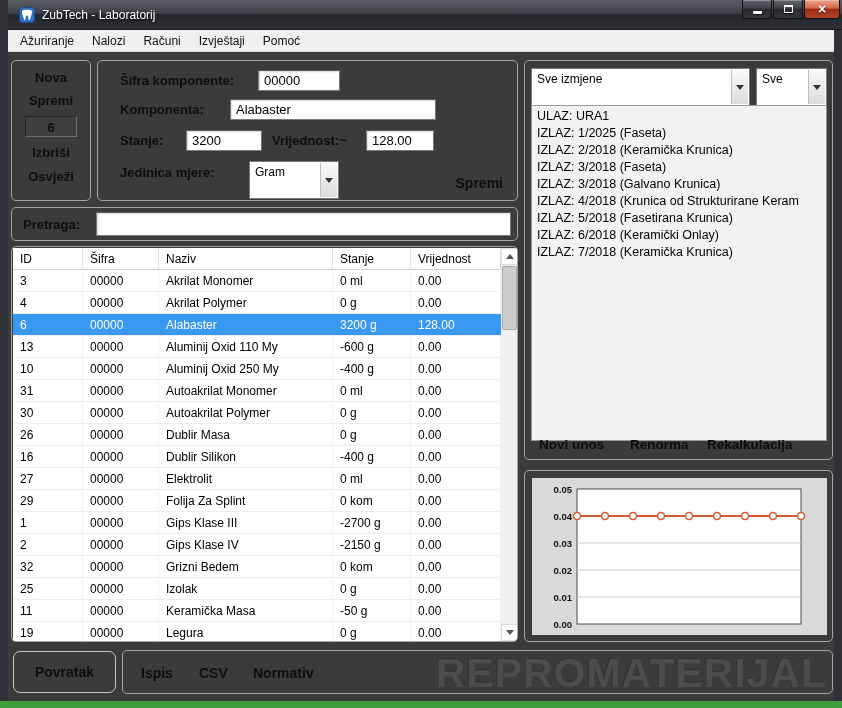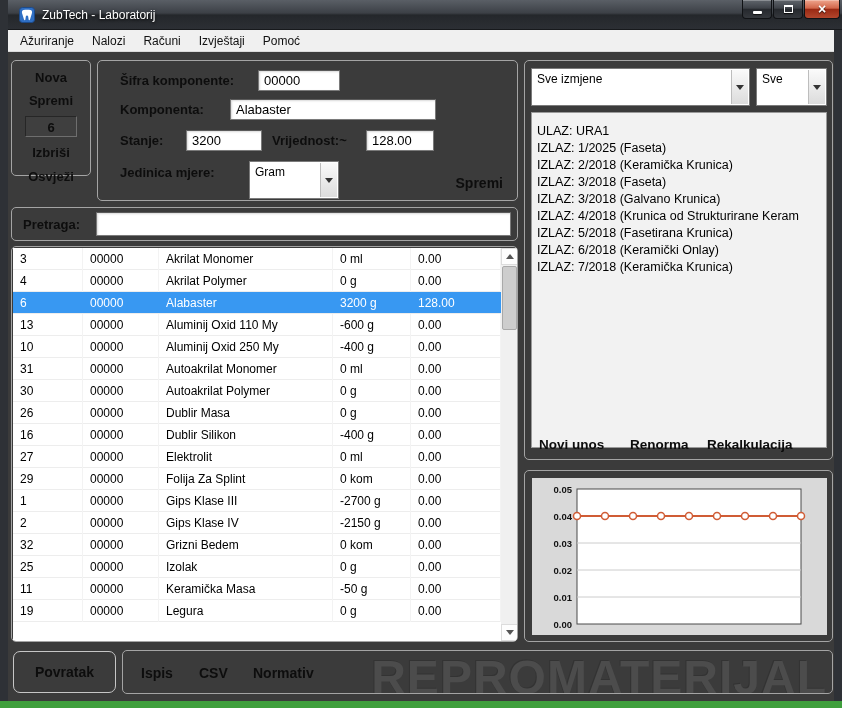--- a/index.html
+++ b/index.html
@@ -30,21 +30,21 @@
     text-shadow:0 1px 1px rgba(0,0,0,.7);}
   
   .menubar{position:absolute;left:8px;top:30px;width:826px;height:22px;background:#f0f0f0;
     display:flex;align-items:stretch;padding-left:3px;border-bottom:1px solid #dadada;}
   .menu-item{padding:4px 9px 0;font-size:12px;color:#111;cursor:default;}
   
   .client{position:absolute;left:8px;top:52px;width:826px;height:649px;background:#3b3b3b;}
   .panel{position:absolute;border:1px solid #a4a4a4;border-radius:5px;}
   .blabel{font-weight:bold;font-size:13px;color:#0d0d0d;cursor:default;}
   
-  .actions-panel{left:11px;top:60px;width:80px;height:116px;}
+  .actions-panel{left:11px;top:60px;width:80px;height:141px;}
   .action-label{position:absolute;left:0;width:100%;text-align:center;font-weight:bold;
     font-size:13px;color:#0d0d0d;cursor:default;}
   .id-box{position:absolute;left:13px;top:55px;width:52px;height:21px;background:#3f3f3f;
     border:1px solid;border-color:#262626 #6e6e6e #6e6e6e #262626;text-align:center;
     font-weight:bold;font-size:13px;color:#0d0d0d;padding-top:3px;}
   
   .form-panel{left:97px;top:60px;width:421px;height:141px;}
   .form-panel .blabel{position:absolute;}
   .tbox{position:absolute;height:21px;background:#fff;border:1px solid #7a7a7a;
     border-top-color:#5a5a5a;font:13px "Liberation Sans",sans-serif;padding:1px 5px;color:#000;
@@ -78,34 +78,34 @@
     border:1px solid #dcdcdc;display:flex;align-items:center;justify-content:center;}
   .sb-btn.up{top:0;} .sb-btn.down{bottom:0;}
   .tri-up{width:0;height:0;border-left:4px solid transparent;border-right:4px solid transparent;
     border-bottom:5px solid #555;}
   .tri-down{width:0;height:0;border-left:4px solid transparent;border-right:4px solid transparent;
     border-top:5px solid #555;}
   .sb-thumb{position:absolute;left:1px;top:18px;width:15px;height:64px;background:#cdcdcd;
     border:1px solid #a9a9a9;border-radius:2px;}
   
   .changes-panel{left:524px;top:60px;width:309px;height:400px;}
-  .changes-list{position:absolute;left:6px;top:51px;width:296px;height:336px;background:#f2f2f2;
-    border:1px solid #9a9a9a;overflow:hidden;padding:10px 0;}
+  .changes-list{position:absolute;left:6px;top:44px;width:296px;height:336px;background:#f2f2f2;
+    border:1px solid #9a9a9a;overflow:hidden;padding:2px 0;}
   .list-item{font-size:12.5px;color:#000;line-height:17px;padding-left:5px;white-space:nowrap;cursor:default;}
   .panel-btn{position:absolute;bottom:7px;font-weight:bold;font-size:13.5px;color:#0d0d0d;cursor:default;}
   
   .chart-panel{left:524px;top:470px;width:309px;height:172px;}
   .chart-bg{position:absolute;left:7px;top:7px;width:295px;height:157px;background:#d9d9d9;}
   
   .povratak-btn{position:absolute;left:13px;top:651px;width:103px;height:42px;
     border:1px solid #c6c6c6;border-radius:7px;display:flex;align-items:center;justify-content:center;
     font-weight:bold;font-size:14px;color:#0d0d0d;cursor:default;}
   .footer-panel{left:122px;top:650px;width:711px;height:44px;overflow:hidden;}
   .footer-label{position:absolute;top:14px;font-weight:bold;font-size:14px;color:#0d0d0d;cursor:default;}
-  .watermark{position:absolute;right:5px;top:-1px;font-size:48px;font-weight:bold;
+  .watermark{position:absolute;right:5px;top:-1px;font-size:41px;font-weight:bold;
     letter-spacing:1px;color:#4c4c4c;text-shadow:-1px -1px 0 #333;white-space:nowrap;cursor:default;}
   .green-strip{position:absolute;left:0;top:701px;width:842px;height:7px;background:#3f9f3c;}
 </style>
 </head>
 <body>
 
 <div>
 
   <div class="titlebar">
     <span class="app-icon">
@@ -165,20 +165,27 @@
     <span class="blabel form-spremi">Spremi</span>
   </div>
 
   <div class="panel search-panel">
     <span class="blabel">Pretraga:</span>
     <input class="tbox" value="" style="">
   </div>
 
   <div class="panel table-panel">
     <div class="table-area">
+      <div class="thead">
+          <div class="th c0">ID</div>
+          <div class="th c1">Šifra</div>
+          <div class="th c2">Naziv</div>
+          <div class="th c3">Stanje</div>
+          <div class="th c4">Vrijednost</div>
+        </div>
       <div class="tbody">
           <div class="trow">
             <div class="tcell c0">3</div>
             <div class="tcell c1">00000</div>
             <div class="tcell c2">Akrilat Monomer</div>
             <div class="tcell c3">0 ml</div>
             <div class="tcell c4">0.00</div>
           </div>
           <div class="trow">
             <div class="tcell c0">4</div>

